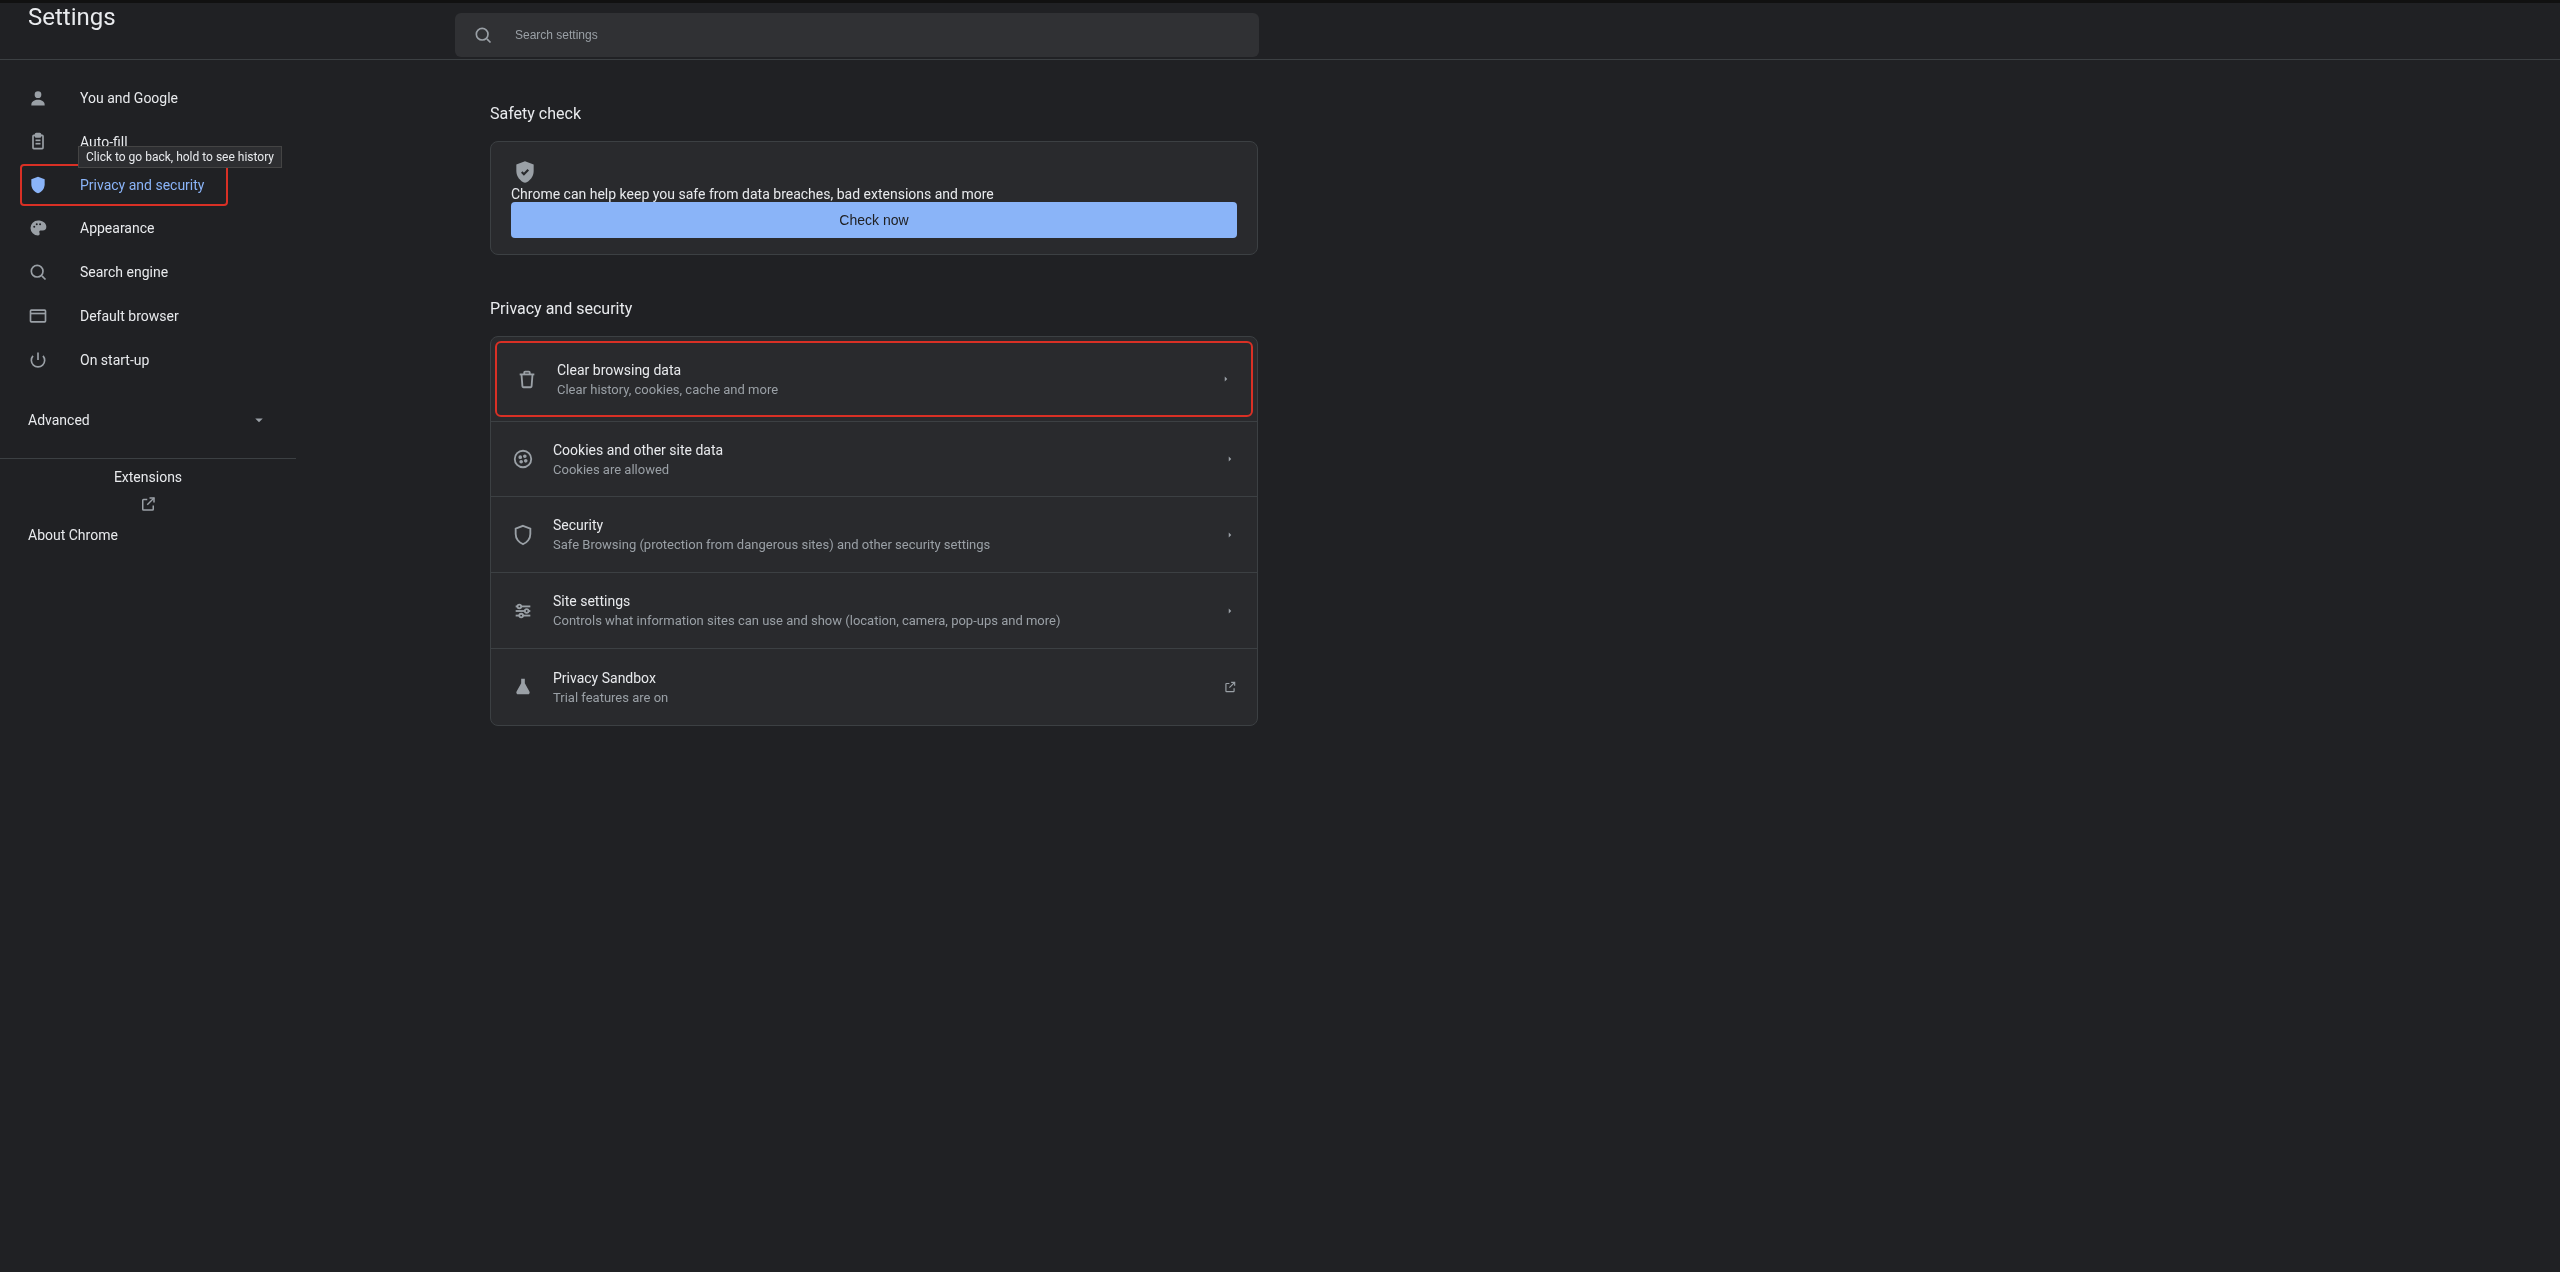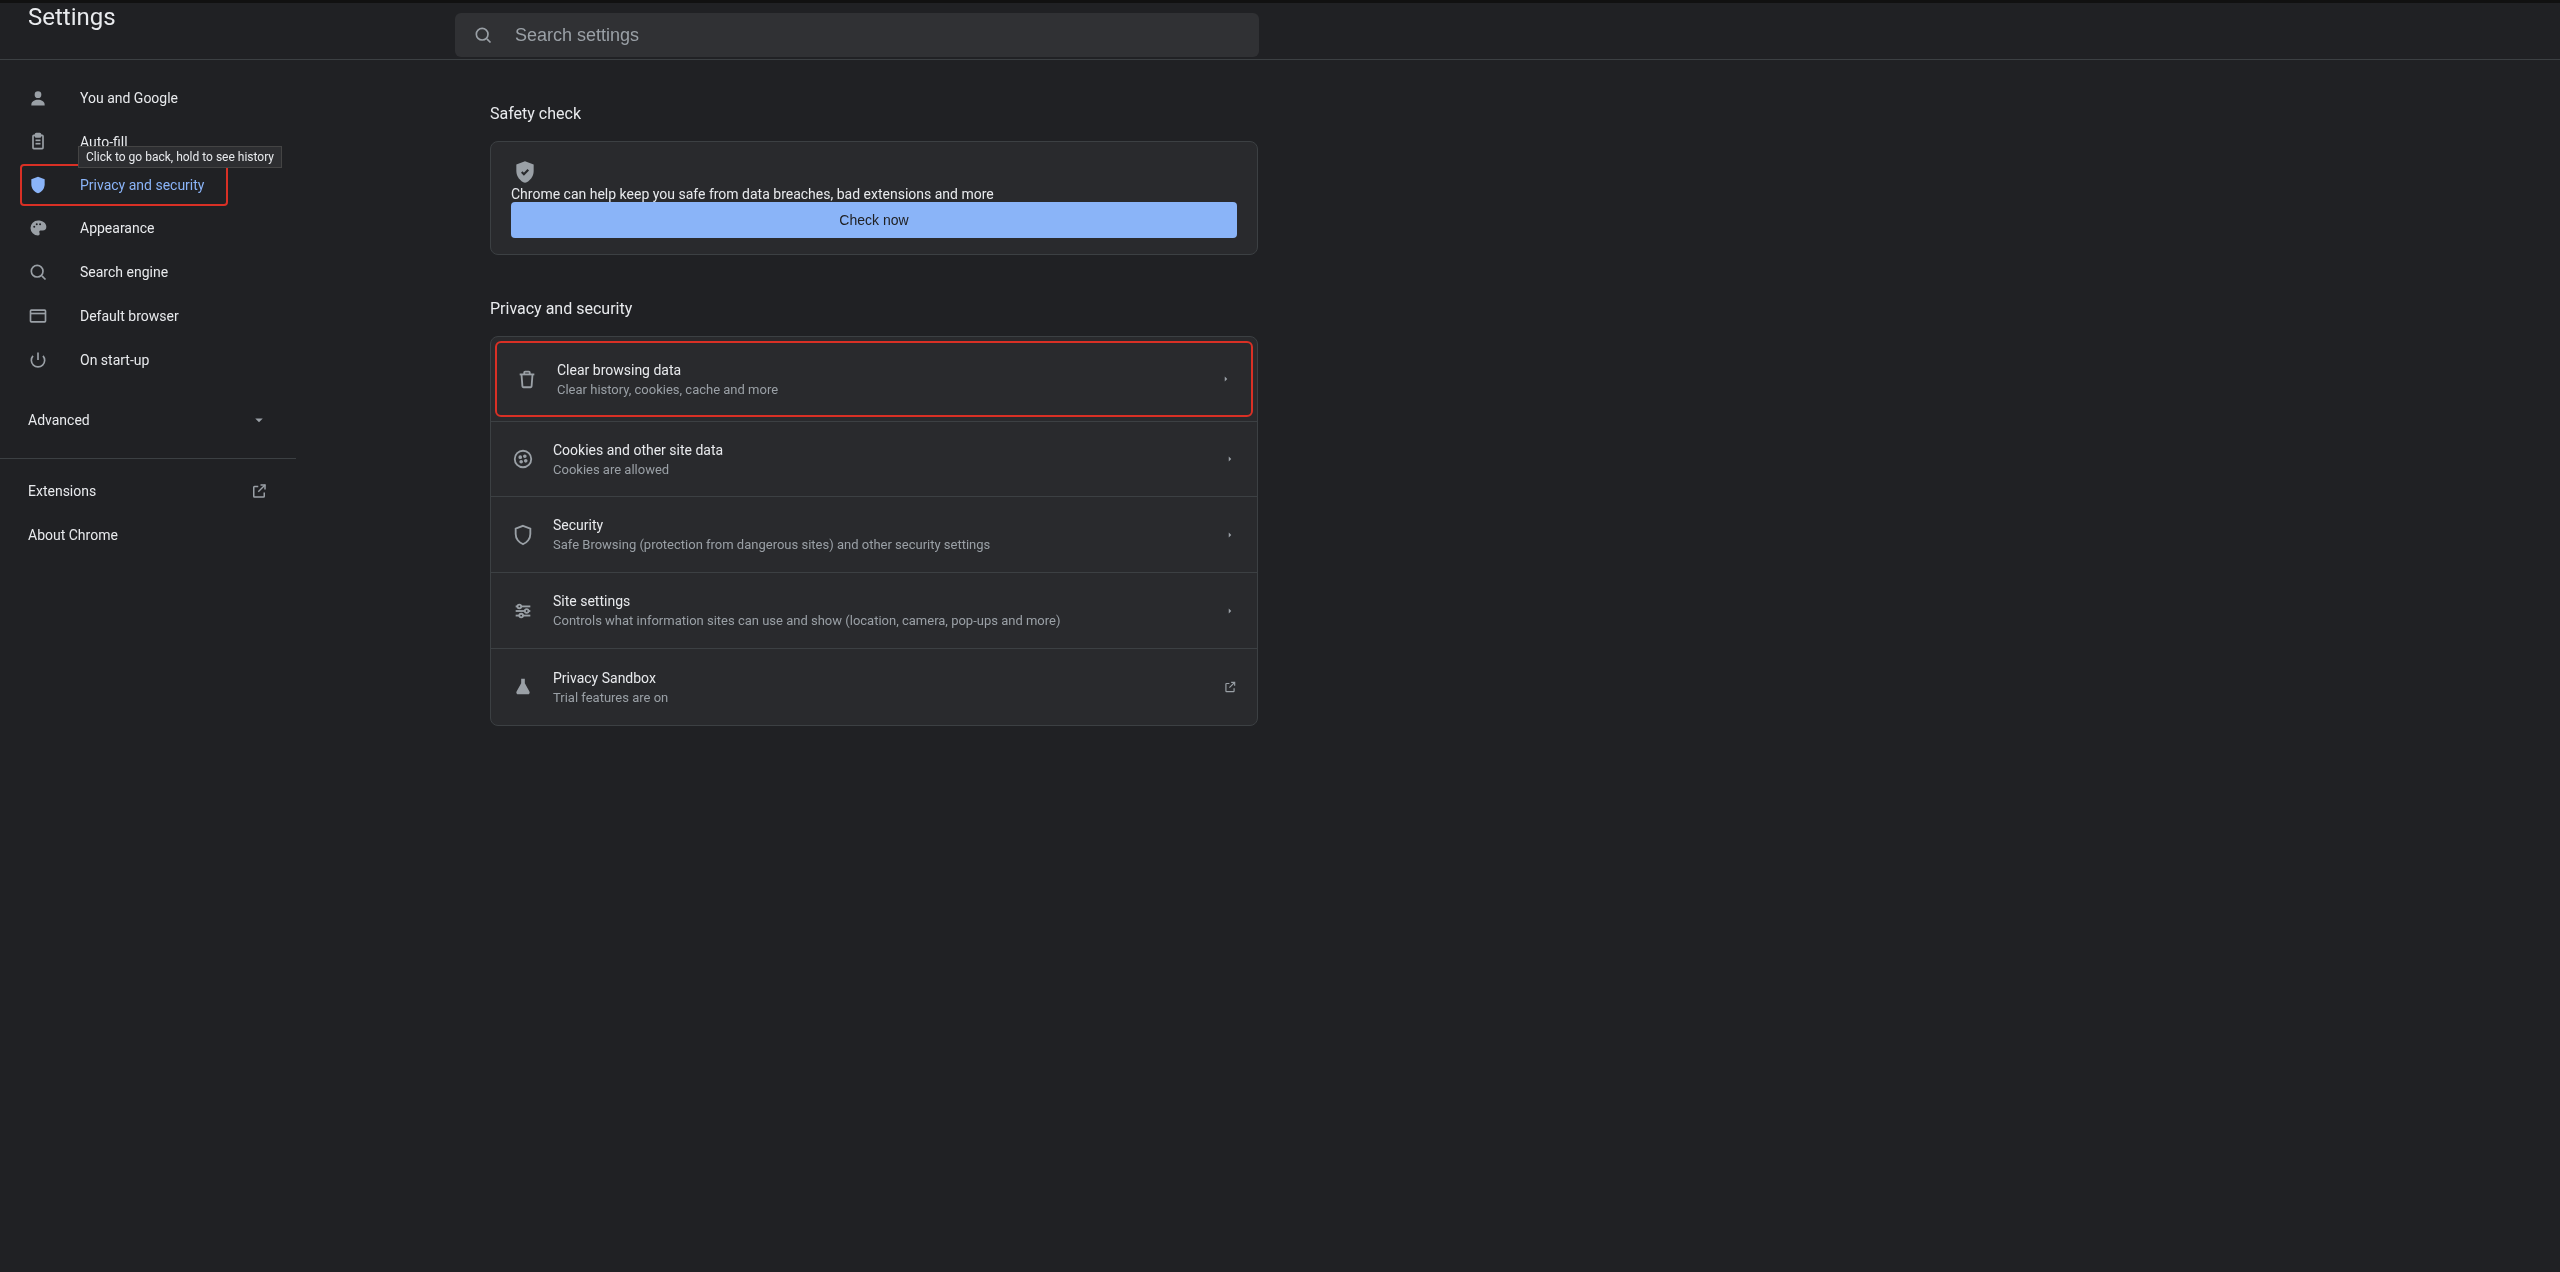--- a/index.html
+++ b/index.html
@@ -50,21 +50,21 @@
     display: flex;
     align-items: center;
     padding: 0 18px;
   }
   .search-wrap svg { flex-shrink: 0; margin-right: 20px; }
   .search-input {
     background: transparent;
     border: 0;
     outline: 0;
     color: var(--text-primary);
-    font-size: 18px;
+    font-size: 12px;
     width: 100%;
   }
   .search-input::placeholder { color: var(--text-secondary); }
 
   
   .body-row { display: flex; height: calc(100% - 59px); border-top: 1px solid var(--divider); }
 
   
   .sidebar {
     width: 296px;
@@ -118,21 +118,21 @@
     height: 44px; padding: 0 28px; margin-top: 16px;
     cursor:pointer;
     font-size:14px;
   }
   .advanced-row svg { color: var(--text-secondary); }
 
   .sidebar-sep { height:1px; background: var(--divider); margin: 16px 0 10px; }
 
   .ext-row {
     display:flex; align-items:center; justify-content:space-between;
-    height:44px; padding: 0 28px; cursor:pointer; font-size:14px;
+    height:44px; padding: 0 28px; cursor:pointer; font-size:14px;flex-direction:column;
   }
   .about-row { display:flex; align-items:center; height:44px; padding:0 28px; cursor:pointer; font-size:14px; }
 
   
   .main {
     flex: 1;
     padding: 44px 0 0 0;
     position: relative;
   }
   .content-col {

